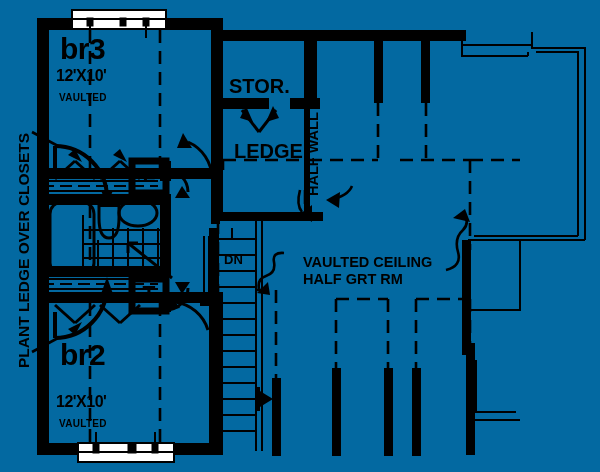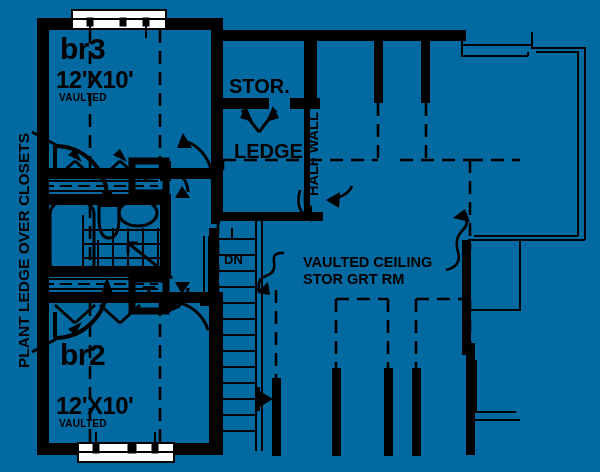--- a/index.html
+++ b/index.html
@@ -1,21 +1,21 @@
 <!DOCTYPE html>
 <html><head>
 <meta charset="utf-8">
 <style>
   html,body{margin:0;padding:0;background:#ffffff;}
   body{font-family:"Liberation Sans",sans-serif;}
   #plan{position:relative;width:600px;height:472px;background:#0369a1;overflow:hidden;}
   #plan svg{position:absolute;left:0;top:0;}
   .lbl{position:absolute;color:#000;font-family:"Liberation Sans",sans-serif;font-weight:bold;white-space:nowrap;line-height:1;}
   .room-name{font-size:30px;letter-spacing:-0.5px;}
-  .room-dim{font-size:24px;letter-spacing:-0.5px;}
+  .room-dim{font-size:16px;letter-spacing:-0.5px;}
   .room-sub{font-size:10px;letter-spacing:0.3px;}
   .tag{font-size:20px;letter-spacing:0px;margin-top:13px;}
   .tag-sm{font-size:13px;}
   .note{font-size:14.5px;letter-spacing:0px;line-height:1.15;}
   .vert{transform-origin:0 0;}
   .boxchar{position:absolute;font-size:21px;font-weight:bold;text-align:center;}
 </style>
 </head>
 <body>
 
@@ -330,19 +330,19 @@
 
   <div class="lbl tag" style="left:229px;top:63px;">STOR.</div>
   <div class="lbl tag" style="left:234px;top:128px;">LEDGE</div>
 
   <div class="lbl boxchar" style="left:132px;top:164px;width:34px;">L</div>
   <div class="lbl boxchar" style="left:132px;top:282px;width:34px;">T</div>
 
   <div class="lbl tag-sm" style="left:224px;top:209px;margin-top:44px;">DN</div>
 
   <div class="lbl note" style="left:303px;top:254px;text-align:right;">VAULTED CEILING</div>
-  <div class="lbl note" style="left:303px;top:271px;">STOR GRT RM</div>
+  <div class="lbl note" style="left:303px;top:271px;">HALF GRT RM</div>
 
   <div class="lbl note vert" style="left:305px;top:196px;transform:rotate(-90deg);">HALF WALL</div>
 
   <div class="lbl note vert" style="left:15px;top:368px;transform:rotate(-90deg);font-size:15.5px;">PLANT LEDGE OVER CLOSETS</div>
 
 </div>
 
 </body></html>

